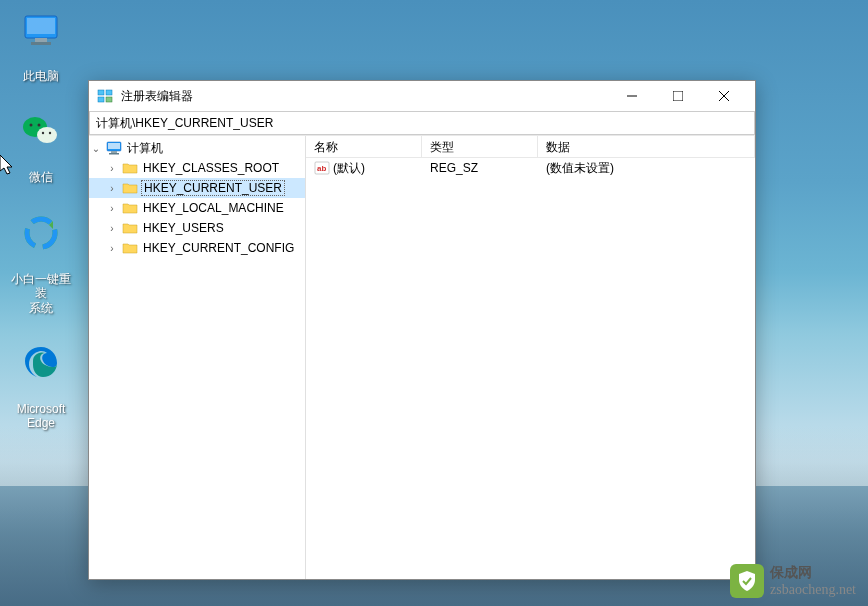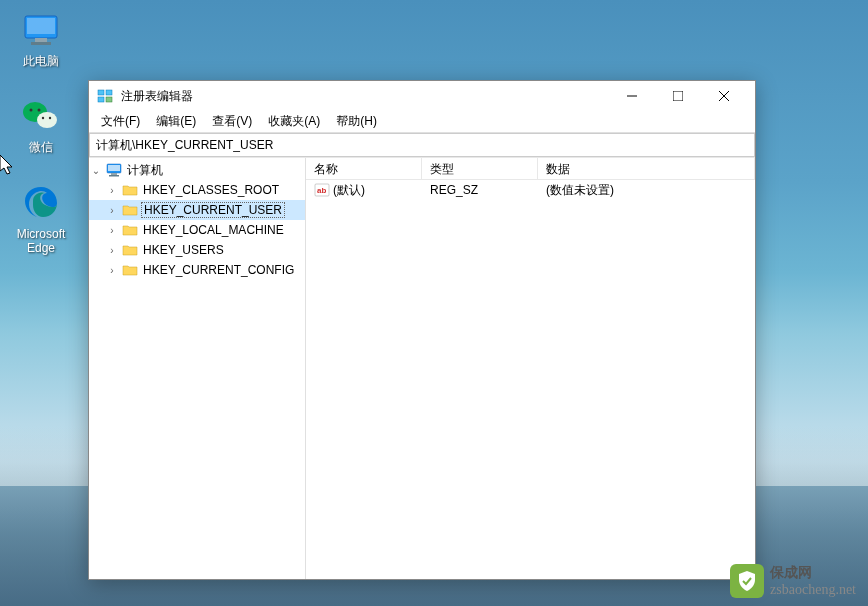--- a/index.html
+++ b/index.html
@@ -2,21 +2,21 @@
 <html><head>
 <meta charset="utf-8">
 <style>
 * { margin: 0; padding: 0; box-sizing: border-box; font-family: "Microsoft YaHei", "Segoe UI", sans-serif; }
 body { width: 868px; height: 606px; overflow: hidden; position: relative; background: linear-gradient(180deg, #4a90bc 0%, #5ba3c9 30%, #6cb5d3 45%, #8fc9de 55%, #b8dae9 70%, #d4e8f3 85%, #e8f2f8 100%); }
 .mountains { position: absolute; bottom: 0; left: 0; right: 0; height: 180px; background: linear-gradient(180deg, transparent 0%, rgba(180,200,210,0.3) 20%, rgba(140,165,175,0.5) 40%, rgba(100,130,140,0.6) 60%, rgba(70,95,105,0.7) 100%); }
 .water { position: absolute; bottom: 0; left: 0; right: 0; height: 120px; background: linear-gradient(180deg, rgba(80,130,160,0.6) 0%, rgba(60,100,130,0.8) 100%); }
 .desktop-icons { position: absolute; top: 10px; left: 6px; display: flex; flex-direction: column; gap: 28px; }
 .desktop-icon { display: flex; flex-direction: column; align-items: center; width: 70px; cursor: pointer; }
 .desktop-icon-img { width: 40px; height: 40px; display: flex; align-items: center; justify-content: center; }
-.desktop-icon-label { color: #fff; font-size: 12px; text-align: center; margin-top: 4px; text-shadow: 1px 1px 2px rgba(0,0,0,0.7); line-height: 1.2; }
+.desktop-icon-label { color: #fff; font-size: 12px; text-align: center; margin-top: 19px; text-shadow: 1px 1px 2px rgba(0,0,0,0.7); line-height: 1.2; }
 .cursor { position: absolute; top: 155px; left: 0; z-index: 100; }
 
 .window { position: absolute; top: 80px; left: 88px; width: 668px; height: 500px; background: #fff; border: 1px solid #888; box-shadow: 0 4px 20px rgba(0,0,0,0.3); display: flex; flex-direction: column; }
 .titlebar { height: 30px; display: flex; align-items: center; padding: 0 8px; background: #fff; }
 .titlebar-icon { width: 16px; height: 16px; margin-right: 8px; }
 .titlebar-text { flex: 1; font-size: 12px; color: #000; }
 .titlebar-buttons { display: flex; }
 .titlebar-btn { width: 46px; height: 30px; display: flex; align-items: center; justify-content: center; cursor: pointer; }
 
 .menubar { height: 22px; display: flex; align-items: center; padding: 0 4px; border-bottom: 1px solid #e0e0e0; }
@@ -78,20 +78,31 @@
           <circle cx="18" cy="14" r="1.5" fill="#333"></circle>
           <circle cx="22" cy="22" r="1.2" fill="#333"></circle>
           <circle cx="29" cy="22" r="1.2" fill="#333"></circle>
         </svg>
     </div>
     <div class="desktop-icon-label">微信</div>
   </div>
   <div class="desktop-icon">
     <div class="desktop-icon-img">
       <svg width="40" height="40" viewBox="0 0 40 40">
+          <circle cx="20" cy="20" r="14" fill="none" stroke="#4caf50" stroke-width="5" stroke-dasharray="20 8"></circle>
+          <circle cx="20" cy="20" r="14" fill="none" stroke="#2196f3" stroke-width="5" stroke-dasharray="20 8" stroke-dashoffset="28"></circle>
+          <path d="M28 12 L32 8 L32 16 Z" fill="#4caf50"></path>
+        </svg>
+    </div>
+    <div class="desktop-icon-label" style="white-space: pre-line;">小白一键重装
+系统</div>
+  </div>
+  <div class="desktop-icon">
+    <div class="desktop-icon-img">
+      <svg width="40" height="40" viewBox="0 0 40 40">
           <path d="M20 4 C29 4 36 11 36 20 C36 22 35 24 33 24 C28 24 24 22 22 18 C20 14 22 10 26 10 C22 6 14 8 10 14 C6 20 8 30 16 34 C10 32 4 26 4 18 C4 10 11 4 20 4 Z" fill="#0078d7"></path>
           <path d="M12 18 C12 12 18 8 24 10 C20 10 18 14 20 18 C22 22 28 24 33 24 C35 24 36 22 36 20 C36 28 30 34 22 34 C16 34 12 28 12 22 Z" fill="#0d9488"></path>
         </svg>
     </div>
     <div class="desktop-icon-label" style="white-space: pre-line;">Microsoft
 Edge</div>
   </div>
 </div>
 
 <svg class="cursor" width="16" height="22" viewBox="0 0 16 22">
@@ -122,27 +133,20 @@
         </div>
       <div class="titlebar-btn close">
           <svg width="10" height="10">
             <line x1="0" y1="0" x2="10" y2="10" stroke="#000" stroke-width="1"></line>
             <line x1="10" y1="0" x2="0" y2="10" stroke="#000" stroke-width="1"></line>
           </svg>
         </div>
     </div>
   </div>
 
-  <div class="menubar">
-    <span class="menu-item">文件(F)</span>
-    <span class="menu-item">编辑(E)</span>
-    <span class="menu-item">查看(V)</span>
-    <span class="menu-item">收藏夹(A)</span>
-    <span class="menu-item">帮助(H)</span>
-  </div>
 
   <div class="address-bar">
     <span>计算机\HKEY_CURRENT_USER</span>
   </div>
 
   <div class="content">
     <div class="tree-panel">
       <div class="tree-node depth-0">
         <span class="tree-expand">⌄</span>
         <span class="tree-icon">

